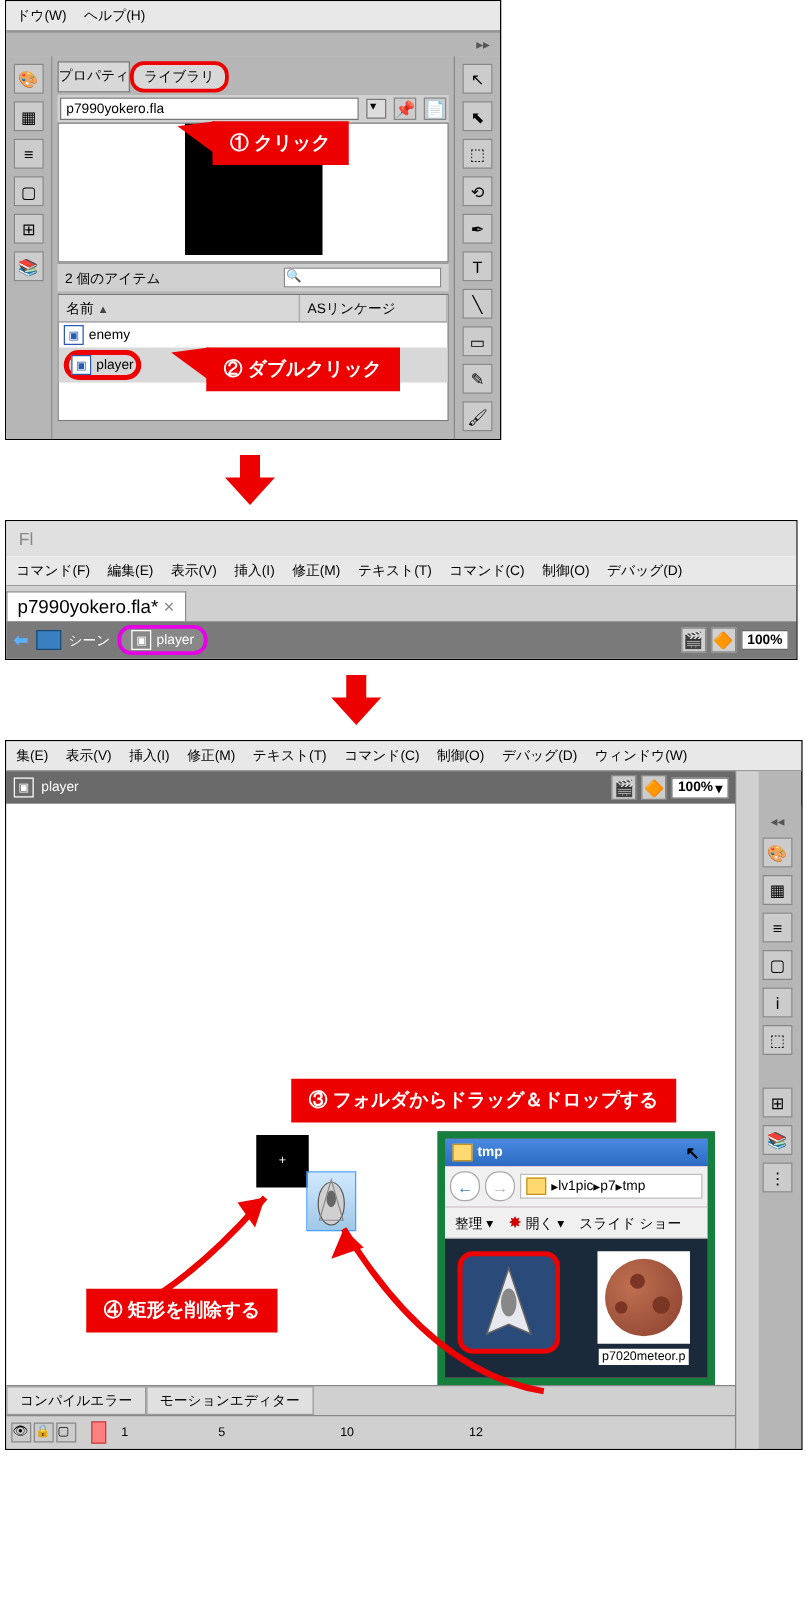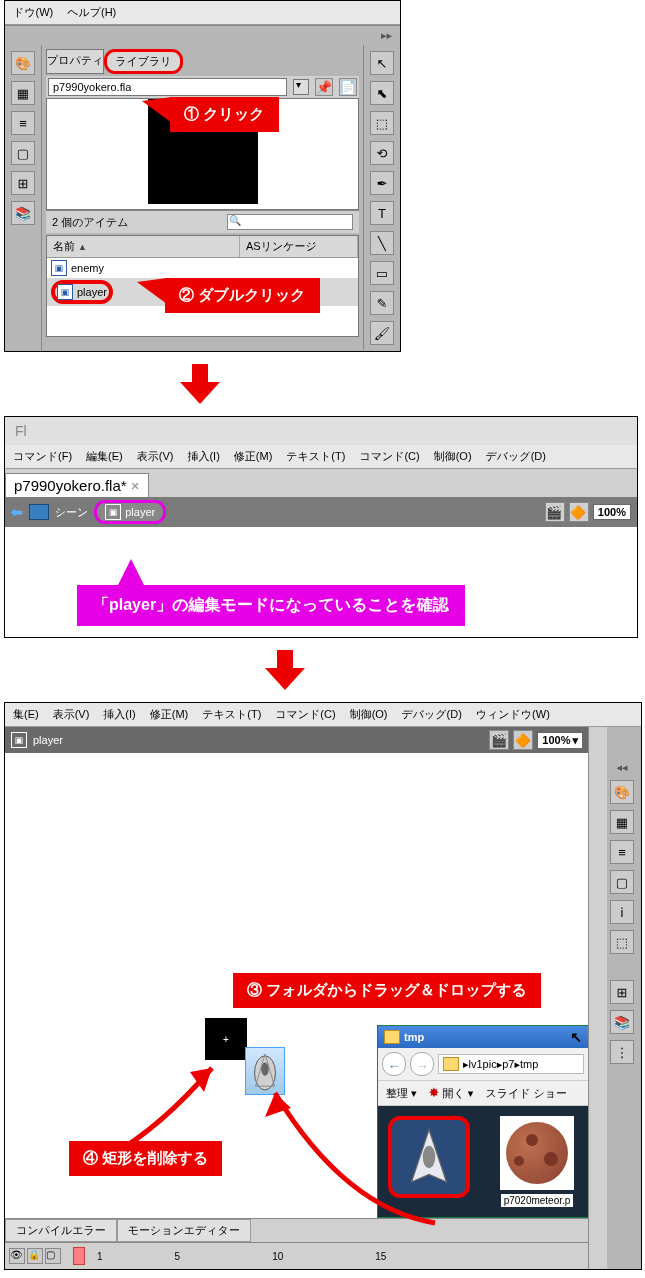--- a/index.html
+++ b/index.html
@@ -47,21 +47,21 @@
 .zoom-box{background:#fff;border:1px solid #666;color:#000;padding:1px 4px;font-weight:bold;font-size:11px;margin-left:auto;display:flex;align-items:center;gap:2px}
 .callout-mag{background:#e500e5;color:#fff;font-weight:bold;padding:10px 16px;font-size:16px;position:absolute}
 .callout-mag .pointer{position:absolute;width:0;height:0;border-bottom:28px solid #e500e5;border-left:14px solid transparent;border-right:14px solid transparent;left:40px;top:-26px}
 .panel2{border:1px solid #000;margin:0 0 0 4px;position:relative}
 .panel3{border:1px solid #000;margin:0 0 0 4px;position:relative;background:#b6b6b6}
 .stage{background:#fff;height:465px;position:relative}
 .rect-sprite{position:absolute;left:200px;top:265px;width:42px;height:42px;background:#000}
 .rect-sprite .reg{position:absolute;color:#fff;font-size:10px;left:50%;top:50%;transform:translate(-50%,-50%)}
 .ship{position:absolute;left:240px;top:294px;width:38px;height:46px;border:1px solid #4aa0ff;background:linear-gradient(#d0e8ff,#a0c8e8)}
 .ship svg{width:100%;height:100%}
-.explorer{position:absolute;right:0;bottom:0;width:210px;border:1px solid #15803d;background:#ec4899}
+.explorer{position:absolute;right:17px;bottom:0;width:210px;border:6px solid #15803d;background:#ec4899}
 .exp-title{background:linear-gradient(#4a8ae0,#2a6ac0);color:#fff;padding:3px 6px;font-weight:bold;display:flex;align-items:center;gap:4px}
 .folder-icon{width:14px;height:12px;background:#ffd870;border:1px solid #c09020;display:inline-block}
 .exp-nav{background:#f0f0f0;border-bottom:1px solid #ccc;padding:4px;display:flex;align-items:center;gap:4px;font-size:11px}
 .nav-btn{width:22px;height:22px;border:1px solid #aaa;border-radius:11px;background:#fff;display:inline-flex;align-items:center;justify-content:center;color:#3a7fbf;font-size:13px}
 .path{background:#fff;border:1px solid #bbb;padding:2px 4px;flex:1;display:flex;align-items:center;gap:4px}
 .path span{display:inline-flex;align-items:center}
 .exp-tools{background:#f0f0f0;padding:4px 8px;display:flex;gap:12px;align-items:center;font-size:11px;border-bottom:1px solid #ccc}
 .gear{color:#c00;font-size:13px}
 .thumbs{background:#1a2a3a;padding:10px;display:flex;gap:30px}
 .thumb{display:flex;flex-direction:column;align-items:center;gap:4px}
@@ -191,26 +191,20 @@
       <span>player</span>
     </span>
     <span style="margin-left:auto;display:flex;gap:4px;align-items:center">
       <span class="tool-btn" style="width:18px;height:18px;background:#d0d0d0">🎬</span>
       <span class="tool-btn" style="width:18px;height:18px;background:#d0d0d0">🔶</span>
       <span class="zoom-box">
           <span>100%</span>
         </span>
     </span>
   </div>
-  <div style="background:#fff;height:110px;position:relative">
-    <div class="callout-mag" style="left:72px;top:58px">
-      <div class="pointer"></div>
-      <span>「player」の編集モードになっていることを確認</span>
-    </div>
-  </div>
 </div>
 
 <div class="arrow-down" style="margin-left:265px"></div>
 
 <div class="panel3" style="width:636px">
   <div class="menubar">
     <span>集(E)</span>
     <span>表示(V)</span>
     <span>挿入(I)</span>
     <span>修正(M)</span>
@@ -308,21 +302,21 @@
       <div class="timeline">
         <div class="tl-icons">
           <span class="tl-icon">👁</span>
           <span class="tl-icon">🔒</span>
           <span class="tl-icon">▢</span>
         </div>
         <span class="frame-box"></span>
         <span>1</span>
         <span style="margin-left:60px">5</span>
         <span style="margin-left:80px">10</span>
-        <span style="margin-left:80px">15</span>
+        <span style="margin-left:80px">12</span>
       </div>
     </div>
     <div class="right-tools2">
       <div style="color:#555">◂◂</div>
       <div class="tool-btn">🎨</div>
       <div class="tool-btn">▦</div>
       <div class="tool-btn">≡</div>
       <div class="tool-btn">▢</div>
       <div class="tool-btn">ℹ</div>
       <div class="tool-btn">⬚</div>

